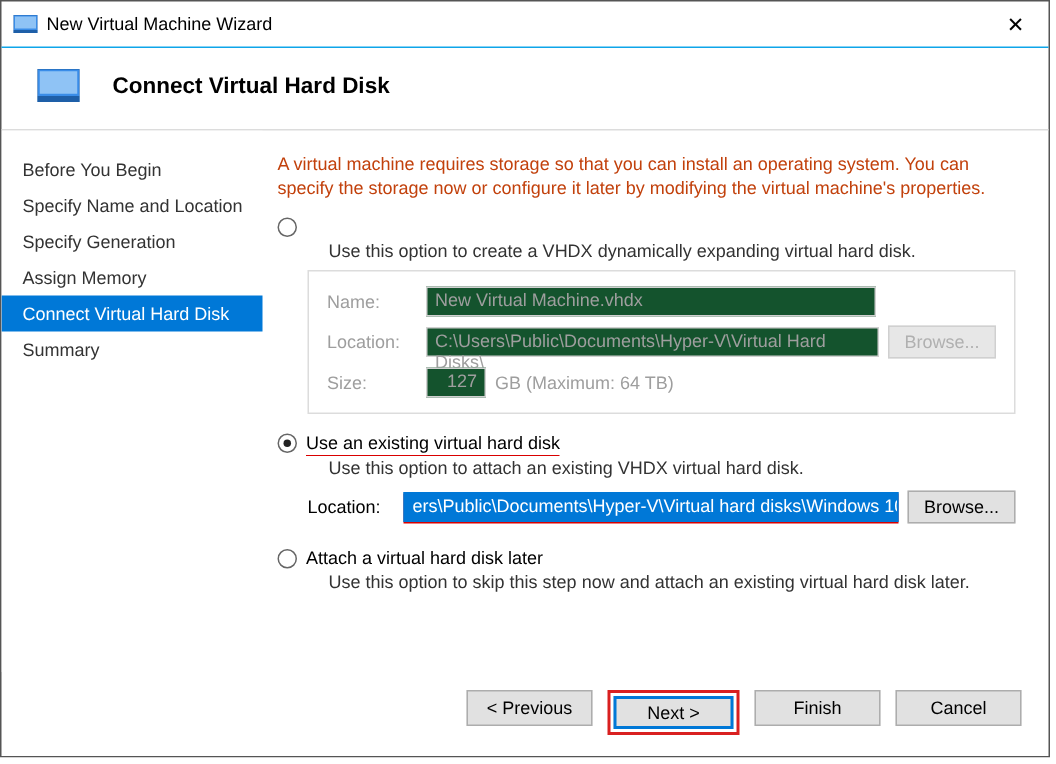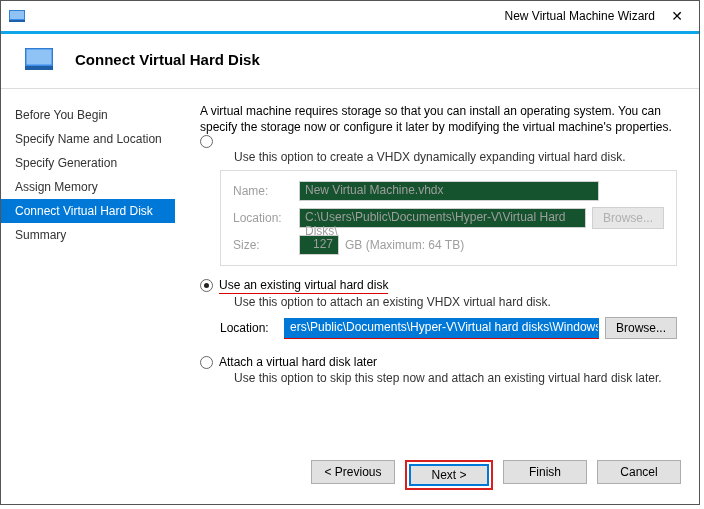--- a/index.html
+++ b/index.html
@@ -19,22 +19,21 @@
     flex-direction: column;
     position: relative;
     background: #fff;
   }
   
   .titlebar {
     height: 30px;
     display: flex;
     align-items: center;
     padding: 0 0 0 8px;
-    border-bottom: 3px solid #0ea5e9;
-    text-align: right;
+    border-bottom: 1px solid #0ea5e9;
   }
   .titlebar .app-icon {
     width: 16px; height: 16px;
     margin-right: 6px;
     display: inline-flex;
     align-items: center;
     justify-content: center;
   }
   .titlebar .title {
     flex: 1;
@@ -64,21 +63,20 @@
   .header .heading {
     font-size: 15px;
     font-weight: 700;
     color: #000;
   }
   
   .body {
     flex: 1;
     display: flex;
     overflow: hidden;
-    gap: 15px;
   }
   .nav {
     width: 174px;
     background: #fff;
     padding-top: 14px;
     box-sizing: border-box;
   }
   .nav-item {
     padding: 5px 12px 5px 14px;
     font-size: 12px;
@@ -91,22 +89,23 @@
     color: #fff;
   }
   .content {
     flex: 1;
     padding: 14px 22px 0 10px;
     box-sizing: border-box;
     overflow: hidden;
   }
   .intro {
     font-size: 12px;
-    color: #000000;
+    color: #c2410c;
     line-height: 1.35;
+    margin-bottom: 12px;
   }
   .option {
     margin-bottom: 6px;
   }
   .radio-line {
     display: flex;
     align-items: center;
     gap: 6px;
   }
   .radio {

